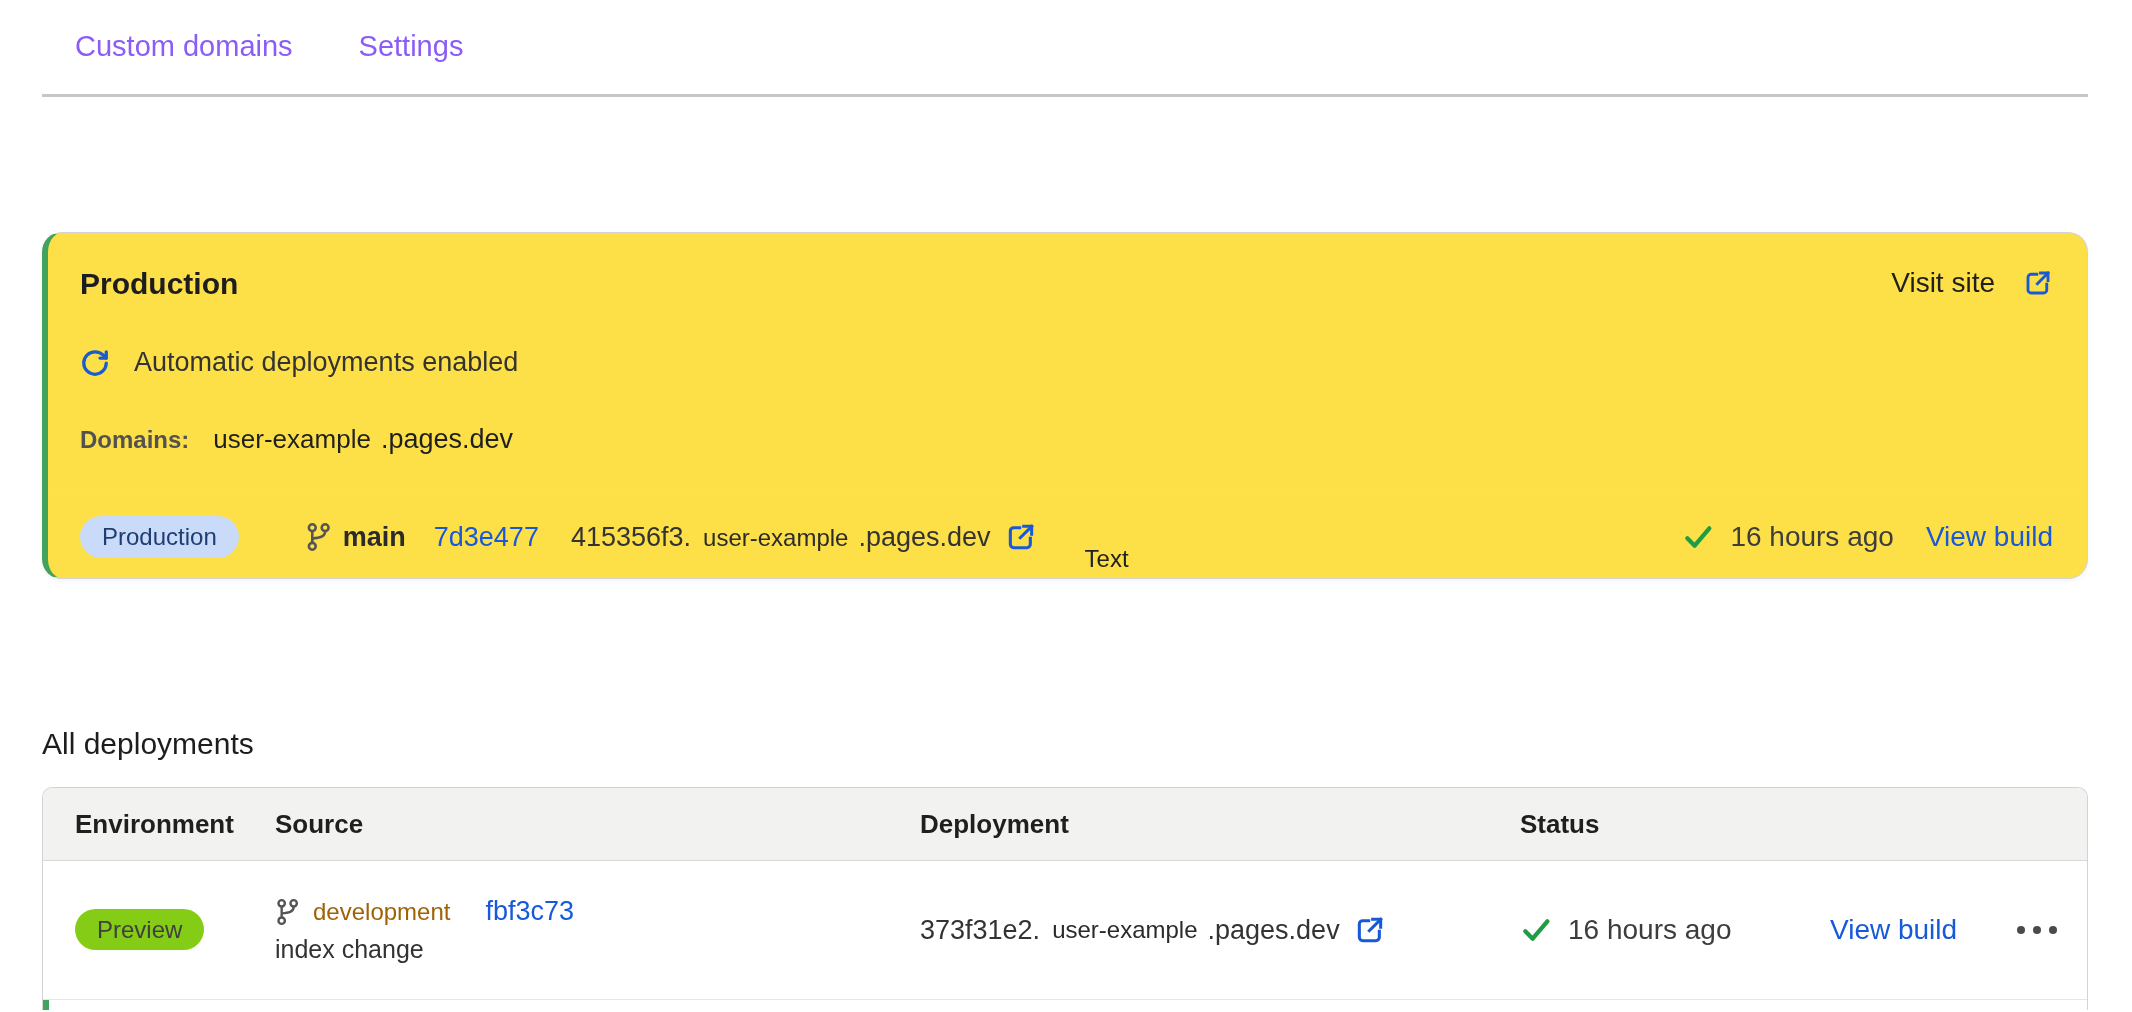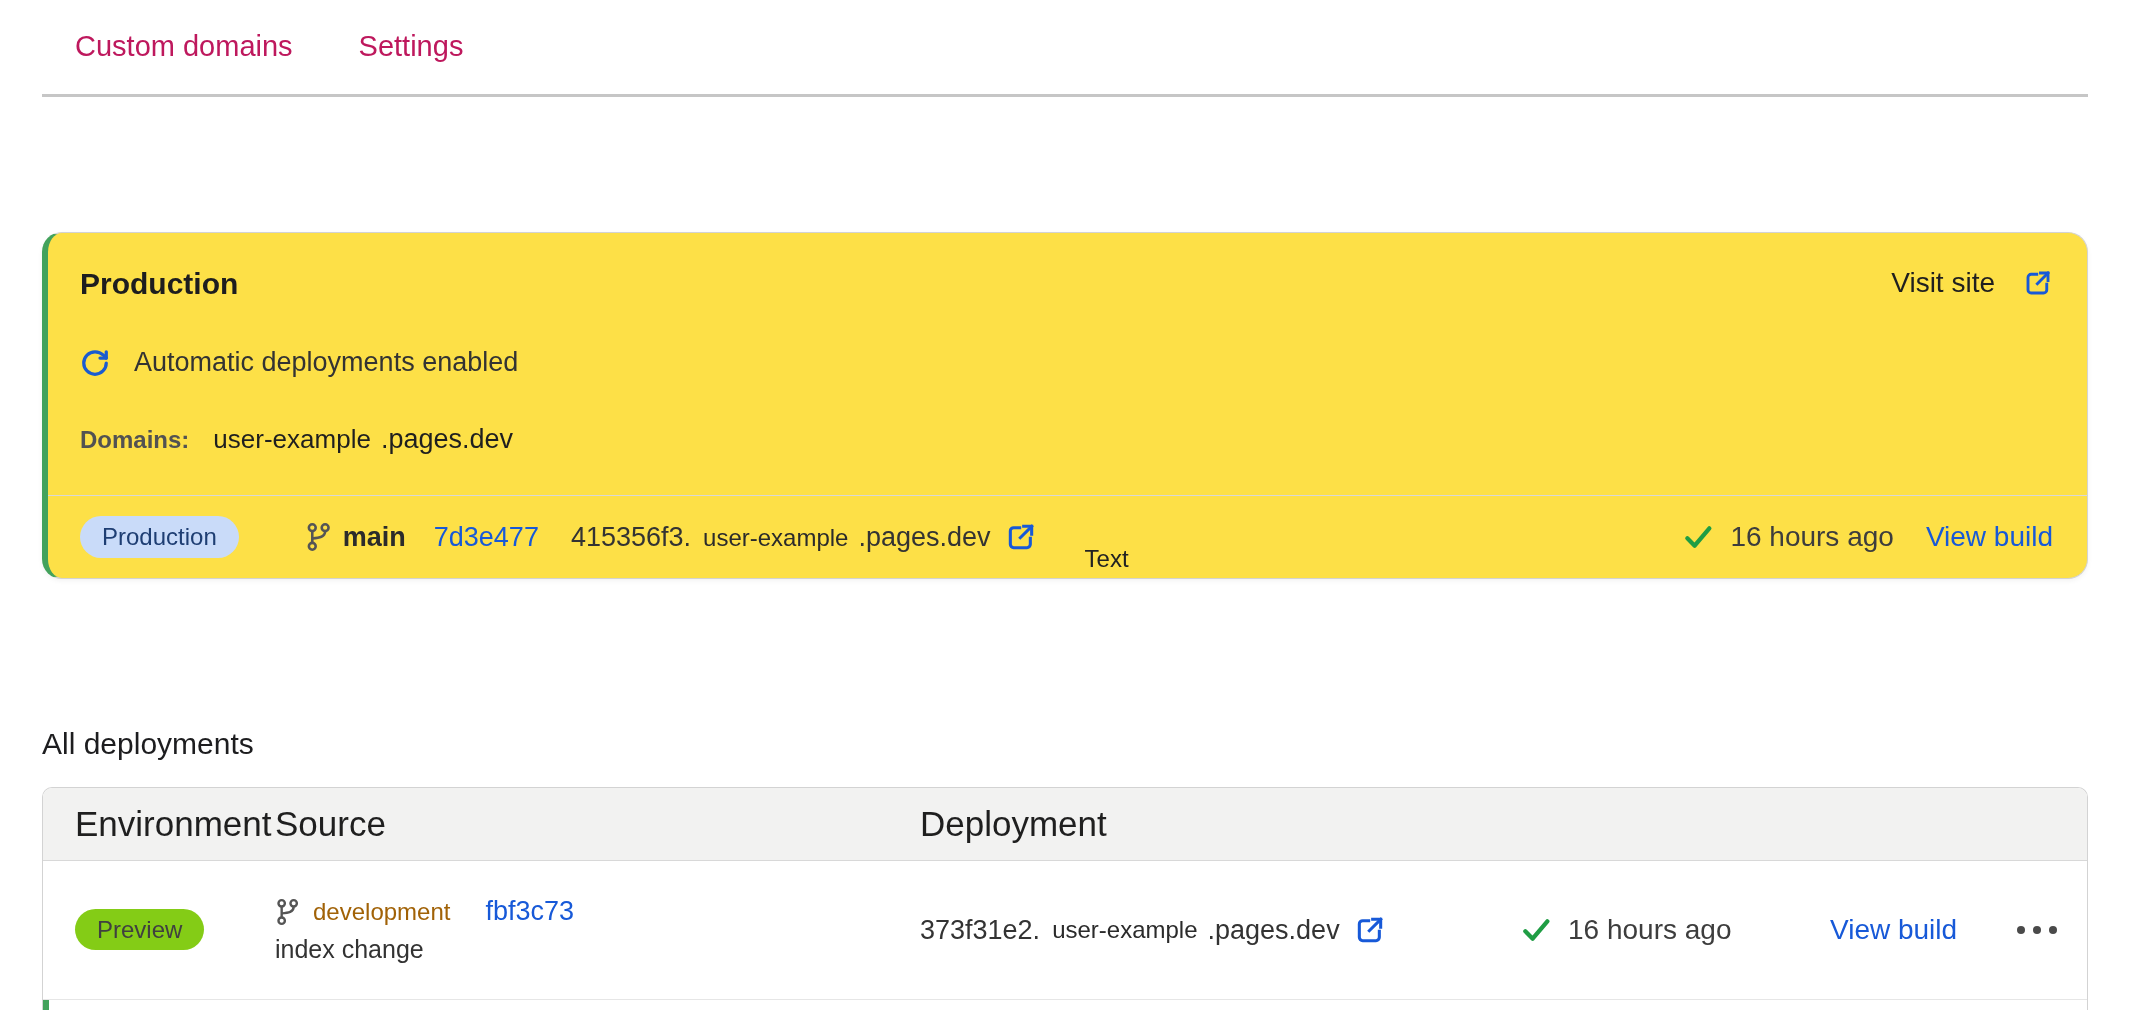--- a/index.html
+++ b/index.html
@@ -1,21 +1,21 @@
 <!DOCTYPE html>
 <html><head>
 <meta charset="utf-8">
 <style>
   * { box-sizing: border-box; margin: 0; padding: 0; }
   html, body { width: 2132px; height: 1012px; background: #ffffff;
     font-family: "Liberation Sans", sans-serif; color: #1f1f1f; overflow: hidden; }
 
   
   .tabbar { margin: 28px 44px 0 42px; display: flex; border-bottom: 3px solid #c6c6c6; }
-  .tab { padding: 2px 33px 31px 33px; font-size: 29px; color: #be185d;
+  .tab { padding: 2px 33px 31px 33px; font-size: 29px; color: #8b5cf6;
     position: relative; cursor: pointer; white-space: nowrap; }
   .tab.active { color: #1d1d1f; font-weight: 700; }
   .tab.active::after { content: ""; position: absolute; left: 0; right: 0;
     bottom: -3px; height: 6px; background: #1b57c4; }
 
   
   .prod-card { margin: 135px 44px 0 42px; border: 1px solid #d3d3d3;
     border-left: 6px solid #43a25c; border-radius: 20px;
     box-shadow: 0 2px 5px rgba(0,0,0,0.05); background: #fde047; }
   .prod-info { padding: 34px 34px 40px 32px; }
@@ -47,21 +47,21 @@
   .view-build { margin-left: 32px; font-size: 28px; color: #1759d8; text-decoration: none;
     cursor: pointer; white-space: nowrap; }
 
   
   .section-heading { margin: 148px 0 0 42px; font-size: 30px; font-weight: 500; color: #1d1d1f; }
   .table-card { margin: 26px 44px 0 42px; border: 1px solid #d3d3d3; border-bottom: none;
     border-radius: 10px 10px 0 0; overflow: hidden; background: #fff; }
   .tgrid { display: grid; grid-template-columns: 200px 645px 600px 310px 1fr 56px;
     align-items: center; padding: 0 30px 0 32px; }
   .thead { background: #f2f2f1; height: 73px; border-bottom: 1px solid #d8d8d8; }
-  .th { font-size: 35px; font-weight: 400; color: #1f1f1f; }
+  .th { font-size: 26px; font-weight: 700; color: #1f1f1f; }
   .table-row { height: 139px; border-bottom: 1px solid #e6e6e6; }
   .src-cell { display: flex; flex-direction: column; justify-content: center; }
   .src-line1 { display: flex; align-items: center; }
   .src-line1 .branch-icon { margin-left: 0; }
   .src-branch { margin-left: 14px; font-size: 24px; color: #a16207; }
   .src-line1 .commit-link { margin-left: 35px; }
   .src-msg { margin-top: 8px; font-size: 25px; color: #333; }
   .dep-cell { display: flex; align-items: center; font-size: 27px; color: #333; white-space: nowrap; }
   .dep-cell .hname { font-size: 24px; color: #2b2b2b; margin: 0 10px 0 12px; }
   .status-cell { display: flex; align-items: center; }
@@ -145,20 +145,21 @@
   </div>
 </section>
 
 <h2 class="section-heading">All deployments</h2>
 
 <section class="table-card">
   <div class="tgrid thead">
     <div class="th">Environment</div>
     <div class="th">Source</div>
     <div class="th">Deployment</div>
+    <div class="th">Status</div>
     <div></div>
       <div></div>
   </div>
 
   <div class="tgrid table-row">
     <div>
       <span class="pill preview">Preview</span>
     </div>
     <div class="src-cell">
       <div class="src-line1">

